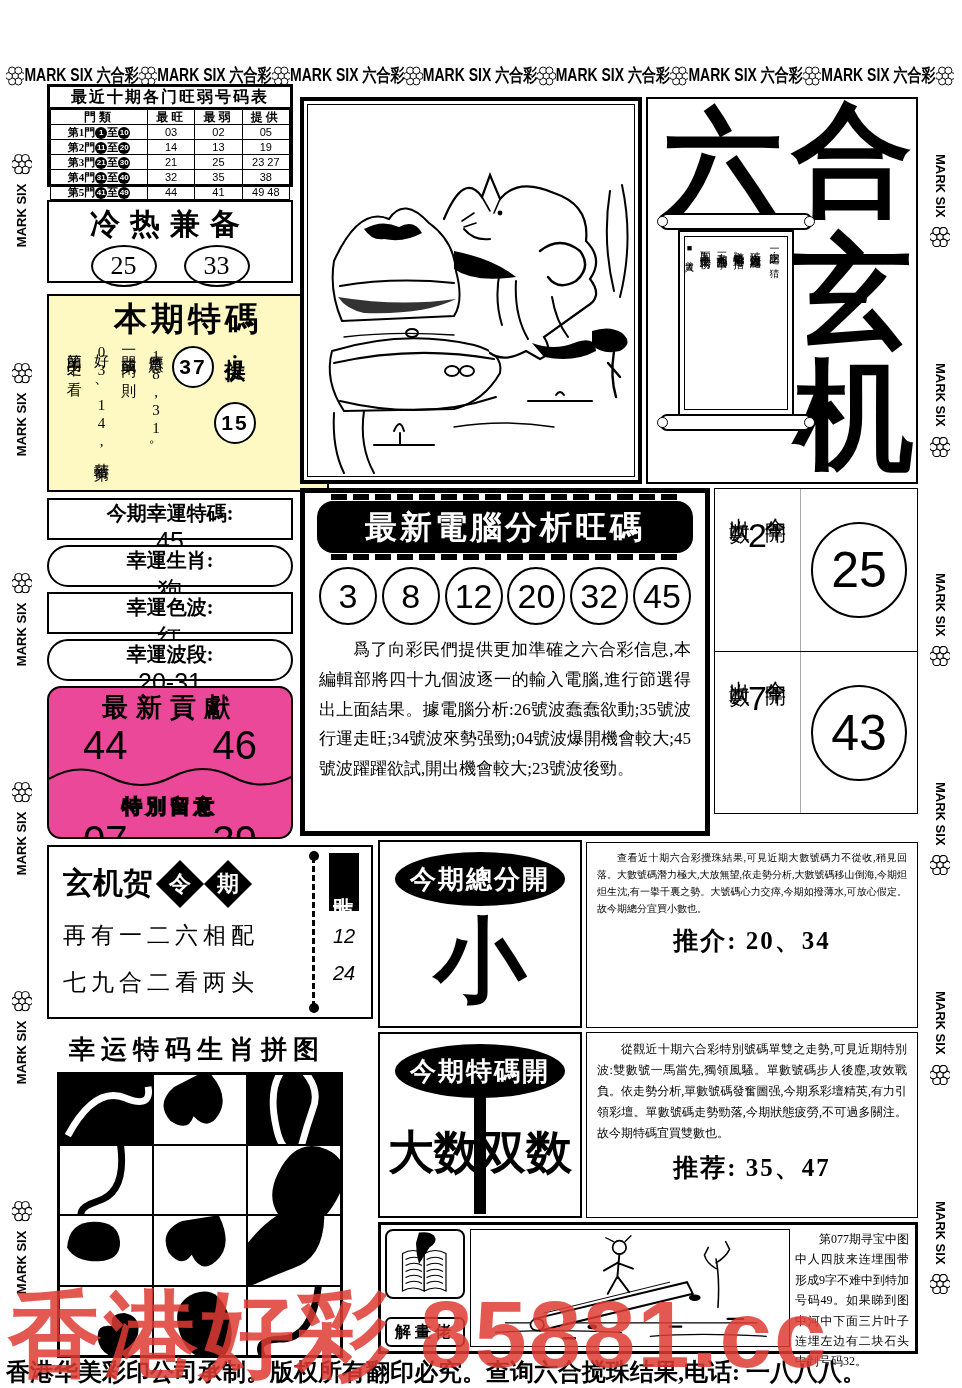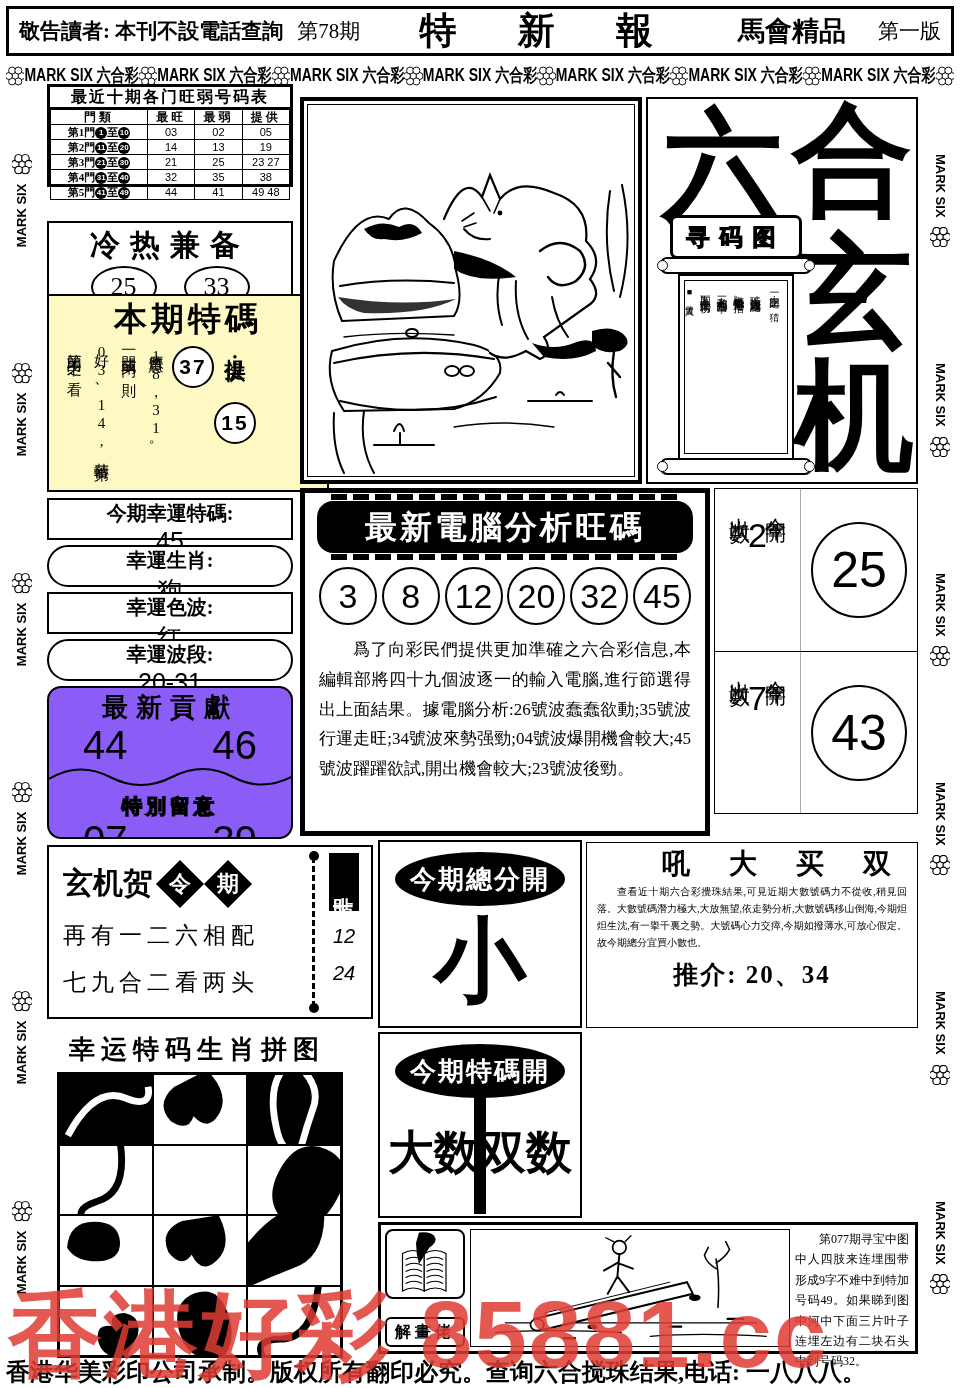--- a/index.html
+++ b/index.html
@@ -34,21 +34,21 @@
   .hot .t{font-size:16px;font-weight:bold;text-align:center;letter-spacing:2px;line-height:20px;border-bottom:2px solid #000;}
   .hot table{border-collapse:collapse;width:100%;font-family:"Liberation Sans",sans-serif;}
   .hot th,.hot td{border:1px solid #000;font-size:11px;text-align:center;padding:0;line-height:14px;white-space:nowrap;}
   .hot th{font-family:"Liberation Serif",serif;font-size:12px;letter-spacing:3px;}
   .hot td.gate{font-family:"Liberation Serif",serif;font-weight:bold;font-size:11px;}
   .bnum{display:inline-flex;align-items:center;justify-content:center;width:12px;height:12px;
         border-radius:50%;background:#000;color:#fff;font-size:8px;font-family:"Liberation Sans",sans-serif;
         vertical-align:1px;}
 
   
-  .cold{left:47px;top:221px;width:246px;height:83px;}
+  .cold{left:47px;top:200px;width:246px;height:83px;}
   .cold .t{font-size:30px;font-weight:bold;text-align:center;letter-spacing:10px;margin-top:2px;}
   .cold .nums{display:flex;justify-content:space-around;padding:0 28px;}
   .oval{width:62px;height:38px;border:2.5px solid #000;border-radius:50%;display:flex;
         align-items:center;justify-content:center;font-size:26px;font-family:"Liberation Serif",serif;}
 
   
   .benqi{left:47px;top:294px;width:282px;height:198px;padding:2px 6px;box-sizing:border-box;border:2px solid #000;background:#fef9c3;}
   .benqi .t{font-size:33px;font-weight:bold;text-align:center;letter-spacing:4px;line-height:42px;}
   .vwrap{writing-mode:vertical-rl;text-orientation:upright;height:146px;margin-top:2px;
          display:block;}
@@ -60,21 +60,21 @@
 
   
   .lrow{left:47px;width:246px;height:42px;display:flex;align-items:center;justify-content:space-between;
         padding:0 10px;box-sizing:border-box;border:2px solid #000;background:#fff;flex-direction:column;}
   .lrow.rnd{border-radius:21px;}
   .lrow .lab{font-size:20px;font-weight:bold;}
   .lrow .val{font-size:25px;font-family:"Liberation Sans",sans-serif;}
 
   
   .contrib{left:47px;top:686px;width:246px;height:153px;border:2.5px solid #000;border-radius:14px;
-           box-sizing:border-box;overflow:hidden;background:#8b5cf6;}
+           box-sizing:border-box;overflow:hidden;background:#ec4899;}
   .contrib .t{font-size:26px;font-weight:bold;text-align:center;letter-spacing:8px;margin-top:2px;}
   .contrib .nums{display:flex;justify-content:space-between;padding:0 34px;font-size:40px;
                  font-family:"Liberation Sans",sans-serif;line-height:40px;}
   .contrib .note{text-align:center;font-size:20px;font-weight:bold;letter-spacing:4px;
                  color:#fff;-webkit-text-stroke:1.4px #000;}
 
   
   .xj{left:47px;top:845px;width:326px;height:174px;border:2px solid #000;box-sizing:border-box;
       background:#fff;display:flex;}
   .xj .main{flex:1;padding:16px 0 0 14px;}
@@ -182,27 +182,20 @@
   
   .foot{left:6px;top:1356px;width:950px;font-size:24px;font-weight:bold;letter-spacing:0px;white-space:nowrap;}
   .wm{left:8px;top:1272px;font-size:94px;font-weight:bold;font-family:"Liberation Sans",sans-serif;
       white-space:nowrap;z-index:60;letter-spacing:2px;opacity:.85;pointer-events:none;}
 </style>
 </head>
 <body>
 
 <div class="page">
 
-  <div class="abs hdr">
-    <span class="notice">敬告讀者: 本刊不設電話查詢</span>
-    <span class="issue">第78期</span>
-    <span class="ttl">特 新 報</span>
-    <span class="brand">馬會精品</span>
-    <span class="ed">第一版</span>
-  </div>
 
   <div class="abs marq">
       <svg width="24" height="24" viewBox="0 0 24 24" fill="#fff" stroke="#000" stroke-width="1.2">
         <circle cx="12" cy="12" r="4.5600000000000005"></circle>
         <circle cx="20.2" cy="12.0" r="4.5600000000000005"></circle>
         <circle cx="16.1" cy="19.1" r="4.5600000000000005"></circle>
         <circle cx="7.9" cy="19.1" r="4.5600000000000005"></circle>
         <circle cx="3.8" cy="12.0" r="4.5600000000000005"></circle>
         <circle cx="7.9" cy="4.9" r="4.5600000000000005"></circle>
         <circle cx="16.1" cy="4.9" r="4.5600000000000005"></circle>
@@ -648,21 +641,20 @@
       </g>
     </svg>
   </div>
 
   <div class="abs mast">
     <span class="bigch" style="left:14px;top:8px;">六</span>
     <span class="bigch" style="right:4px;top:2px;">合</span>
     <span class="bigch" style="right:4px;top:134px;">玄</span>
     <span class="bigch" style="right:2px;top:258px;">机</span>
     <div class="scroll">
-      <div class="scr-title">寻码图</div>
       <div class="roller"></div>
       <div class="scr-body">
         <div class="scr-inner" id="scrollpoem">
             <p class="first">一字記之曰:猜</p>
             <p>猜中之人錢縺腰</p>
             <p>心精氣通雷可揩。</p>
             <p>三七和九齊出擊,</p>
             <p>五四中小大爲榜。</p>
             <p class="sig">■曾道人</p>
           </div>
@@ -705,37 +697,40 @@
           </div>
           <div class="cnt">7</div>
         </div>
         <div class="numz">
           <span class="ccircle">43</span>
         </div>
       </div>
     </div>
 
   <div class="abs houda">
-    <div class="t">吼 大 买 双</div>
     <div class="para">查看近十期六合彩攪珠結果,可見近期大數號碼力不從收,稍見回落。大數號碼潛力極大,大放無望,依走勢分析,大數號碼移山倒海,今期炟炟生沈,有一擧千裏之勢。大號碼心力交瘁,今期如撥薄水,可放心假定。故今期總分宜買小數也。</div>
     <div class="rec">推介: 20、34</div>
   </div>
 
   <div class="abs zf">
     <div class="badge">今期總分開</div>
     <div class="res">小</div>
   </div>
 
   <div class="abs tm">
     <div class="badge" style="position:relative;z-index:2;">今期特碼開</div>
     <div class="stem"></div>
     <div class="pair">
       <span>大数</span>
       <span>双数</span>
     </div>
+  </div>
+  <div class="abs tmtxt">
+    <div class="para">從觀近十期六合彩特別號碼單雙之走勢,可見近期特別波:雙數號一馬當先,獨領風騷。單數號碼步人後塵,攻效戰負。依走勢分析,單數號碼發奮圖强,今期系彩壇精英,有力引領彩壇。單數號碼走勢勁落,今期狀態疲勞,不可過多關注。故今期特碼宜買雙數也。</div>
+    <div class="rec">推荐: 35、47</div>
   </div>
 
   <div class="abs rid">
     <div class="bookcol">
       <div class="book">
         <svg viewBox="0 0 76 88">
           <g fill="none" stroke="#000" stroke-width="1.6">
             <path d="M8,30 Q22,22 37,30 L37,80 Q22,72 8,80 Z" fill="#fff"></path>
             <path d="M66,30 Q52,22 37,30 L37,80 Q52,72 66,80 Z" fill="#fff"></path>
             <path d="M12,38 Q24,32 34,38 M12,46 Q24,40 34,46 M12,54 Q24,48 34,54 M12,62 Q24,56 34,62 M12,70 Q24,64 34,70"></path>

